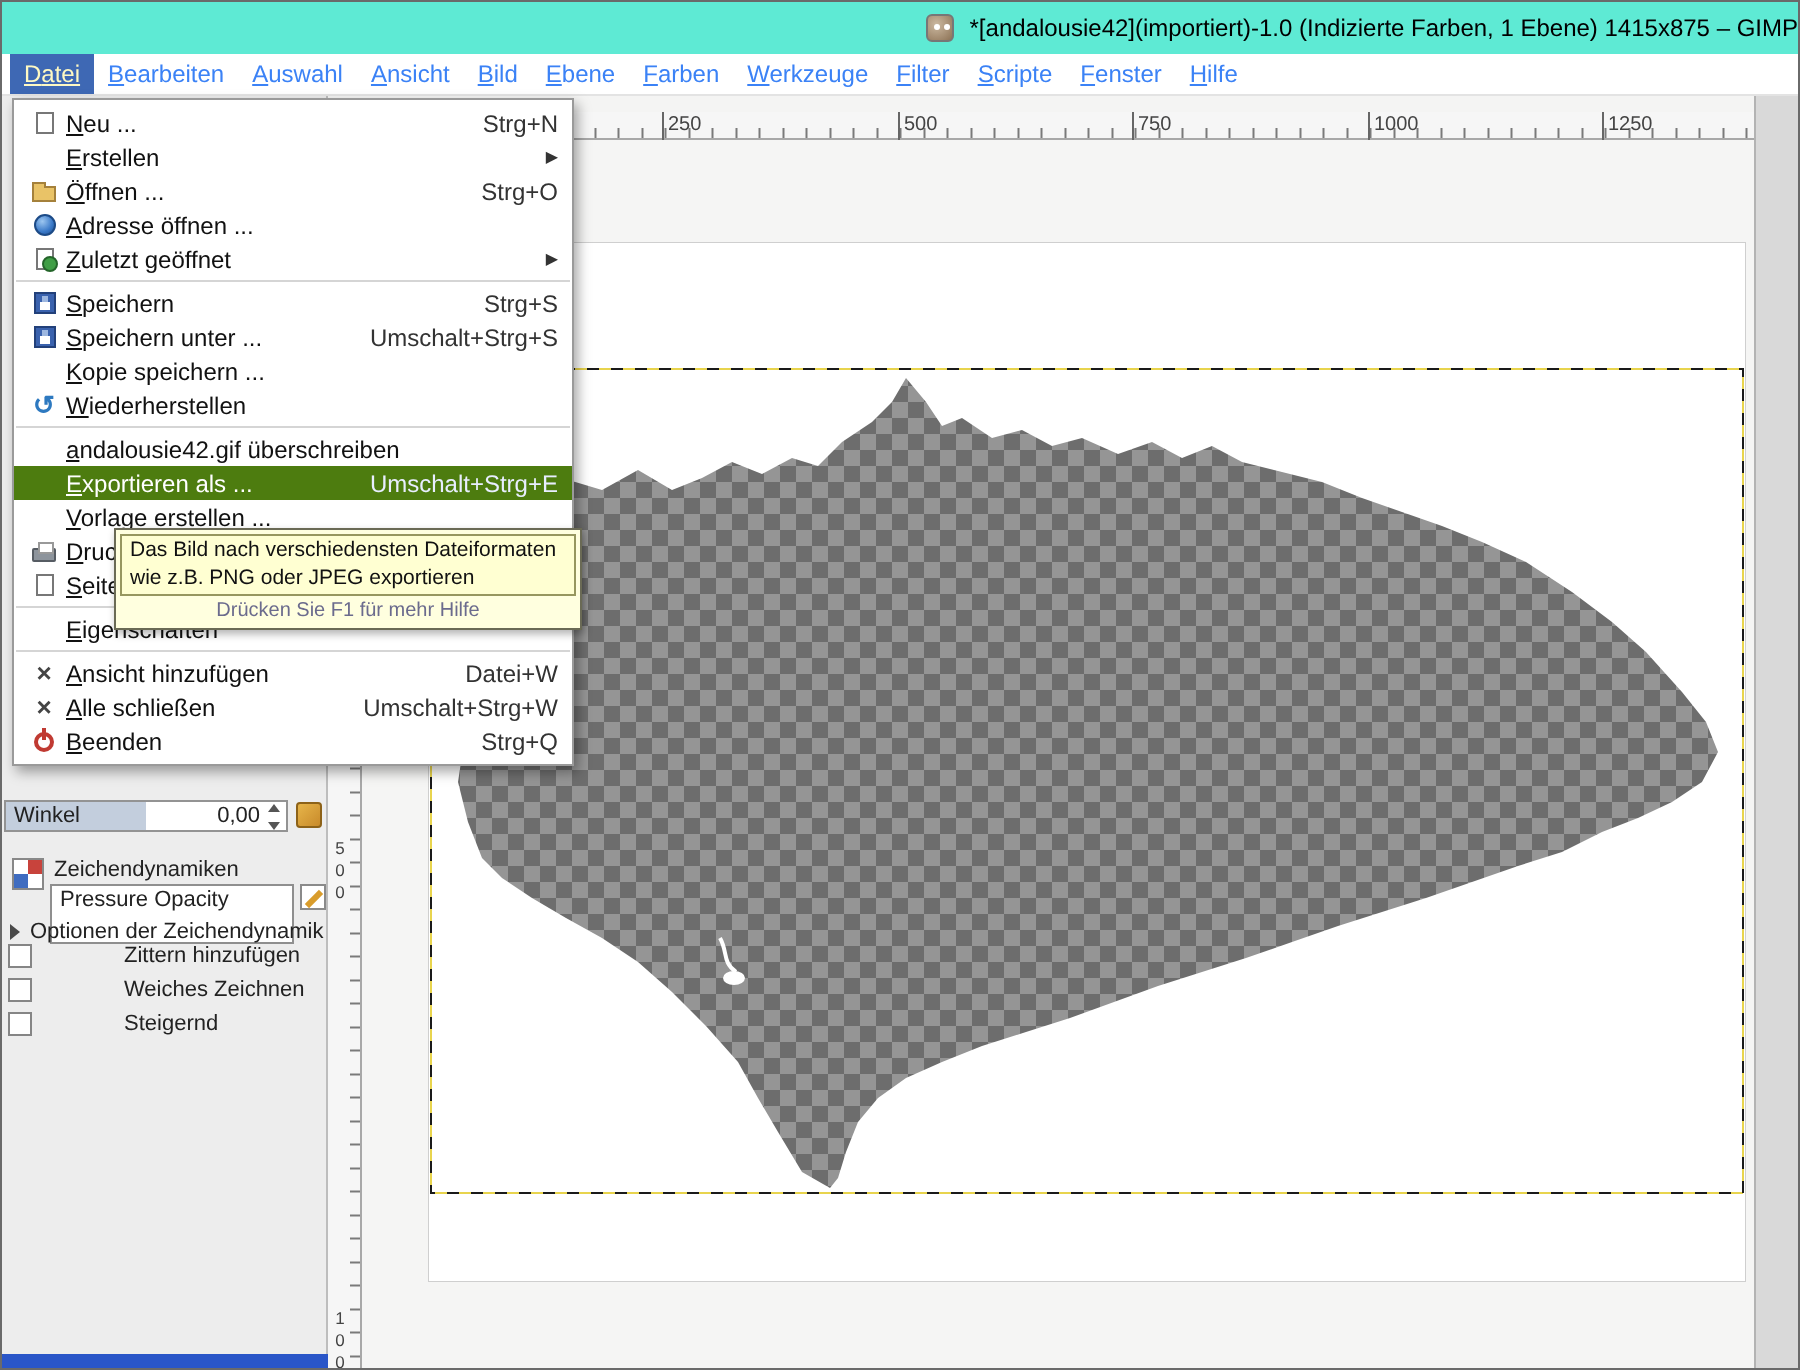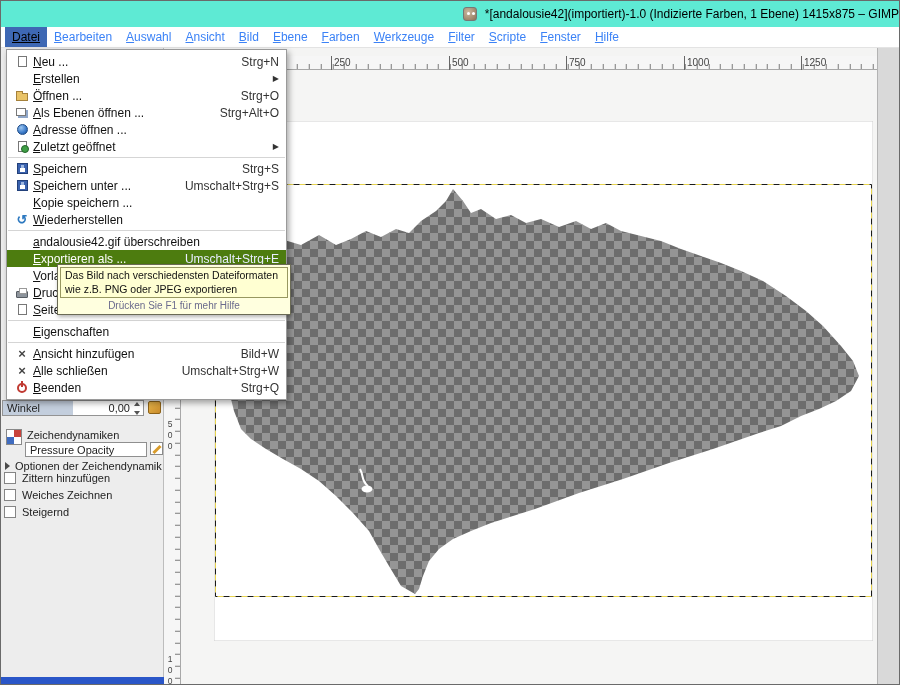--- a/index.html
+++ b/index.html
@@ -12,21 +12,21 @@
   .app-icon { width:14px; height:14px; border:1px solid #777; border-radius:3px;
               background:radial-gradient(circle at 35% 35%, #cbb8a0, #8d7356); position:relative; }
   .app-icon::after { content:""; position:absolute; left:3px; top:4px; width:3px; height:3px; border-radius:50%;
               background:#fff; box-shadow:5px 0 0 #fff; }
   .titletext { font-size:12px; color:#000; white-space:nowrap; }
 
   
   .menubar { height:21px; background:#ffffff; display:flex; align-items:stretch; padding-left:4px; border-bottom:1px solid #e3e3e3; }
   .mb-item { display:inline-block; font-size:12px; color:#3b82f6; padding:3px 7px 0 7px; }
   .mb-item::first-letter { text-decoration:underline; }
-  .mb-item.active { background:#3e68b4; color:#000000;text-decoration:underline; }
+  .mb-item.active { background:#3e68b4; color:#fef9c3;text-decoration:underline; }
 
   
   .main { position:absolute; top:47px; left:0; right:0; bottom:0; background:#f4f4f3; }
 
   
   .dock { position:absolute; left:0; top:0; width:163px; bottom:7px; background:#ededed; border-right:1px solid #bdbdbd; }
   .taskbar-sliver { position:absolute; left:0; bottom:0; width:163px; height:7px; background:#2a56c8; }
 
   .angle-widget { position:absolute; left:1px; top:352px; width:142px; height:16px; border:1px solid #939393;
                   background:linear-gradient(to right,#c3cedd 0 50%, #ffffff 50%); }
@@ -34,33 +34,33 @@
   .angle-value { position:absolute; right:13px; top:1px; font-size:11px; color:#222; }
   .spin { position:absolute; right:1px; top:1px; width:10px; height:13px; display:flex; flex-direction:column; justify-content:space-between; align-items:center; }
   .tri-up { width:0; height:0; border-left:3px solid transparent; border-right:3px solid transparent; border-bottom:4px solid #555; }
   .tri-dn { width:0; height:0; border-left:3px solid transparent; border-right:3px solid transparent; border-top:4px solid #555; }
   .angle-icon { position:absolute; left:147px; top:353px; width:13px; height:13px; border:1px solid #8d6218; border-radius:2px;
                 background:linear-gradient(135deg,#e7b54a,#c88a2a); }
 
   .dyn-icon { position:absolute; left:5px; top:381px; width:16px; height:16px; border:1px solid #888;
               background:conic-gradient(#c8433c 0 25%, #ffffff 25% 50%, #3f6cc0 50% 75%, #ffffff 75%); }
   .dyn-label { position:absolute; left:26px; top:381px; font-size:11px; color:#222; }
-  .dyn-combo { position:absolute; left:24px; top:394px; width:122px; height:15px; background:#fff; border:1px solid #8f8f8f;
+  .dyn-combo { position:absolute; left:24px; top:394px; width:122px; height:30px; background:#fff; border:1px solid #8f8f8f;
                font-size:11px; color:#222; padding:1px 0 0 4px; white-space:nowrap; overflow:hidden; }
   .edit-dyn { position:absolute; left:149px; top:394px; width:13px; height:13px; background:#fff; border:1px solid #8a8a8a; }
   .edit-dyn::after { content:""; position:absolute; left:1px; top:5px; width:10px; height:3px; background:#d99c2b; transform:rotate(-45deg); }
 
   .expander { position:absolute; left:4px; top:412px; display:flex; align-items:center; gap:5px; }
   .exp-tri { width:0; height:0; border-top:4px solid transparent; border-bottom:4px solid transparent; border-left:5px solid #4a4a4a; }
   .exp-label { font-size:11px; color:#222; }
 
   .cbrow { position:absolute; left:3px; display:flex; align-items:center; gap:6px; }
   .cbrow.r1 { top:424px; } .cbrow.r2 { top:441px; } .cbrow.r3 { top:458px; }
   .cb { width:12px; height:12px; background:#fff; border:1px solid #858585; }
-  .cb-label { font-size:11px; color:#222; }
+  .cb-label { font-size:11px; color:#222;margin-left:40px; }
 
   
   .v-ruler { position:absolute; left:163px; top:8px; width:17px; bottom:0; background:#f6f6f6; border-right:1px solid #a8a8a8; }
   .v-ruler .ticks { position:absolute; top:0; bottom:0; right:0; width:5px;
       background-image:repeating-linear-gradient(to bottom, transparent 0px, transparent 10.75px, #7a7a7a 10.75px, #7a7a7a 11.75px);
       background-position:0 -0.25px; }
   .vlab { position:absolute; right:5px; writing-mode:vertical-rl; text-orientation:upright; font-size:8.5px; color:#444; letter-spacing:1px; }
   .vlab.l1 { top:363px; } .vlab.l2 { top:598px; }
 
   .h-ruler { position:absolute; left:180px; top:8px; right:22px; height:14px; background:#f6f6f6; border-bottom:1px solid #a8a8a8; }
@@ -229,27 +229,20 @@
     </div>
     <div class="mrow">
       <span class="mico">
           <span class="ic ic-folder"></span>
         </span>
       <span class="mlabel">Öffnen ...</span>
       <span class="mshort">Strg+O</span>
     </div>
     <div class="mrow">
       <span class="mico">
-          <span class="ic ic-layers"></span>
-        </span>
-      <span class="mlabel">Als Ebenen öffnen ...</span>
-      <span class="mshort">Strg+Alt+O</span>
-    </div>
-    <div class="mrow">
-      <span class="mico">
           <span class="ic ic-globe"></span>
         </span>
       <span class="mlabel">Adresse öffnen ...</span>
     </div>
     <div class="mrow">
       <span class="mico">
           <span class="ic ic-doc-clock"></span>
         </span>
       <span class="mlabel">Zuletzt geöffnet</span>
       <span class="marrow">▶</span>
@@ -309,21 +302,21 @@
     <div class="mrow">
       <span class="mico"></span>
       <span class="mlabel">Eigenschaften</span>
     </div>
     <div class="msep"></div>
     <div class="mrow">
       <span class="mico">
           <span class="ic ic-close"></span>
         </span>
       <span class="mlabel">Ansicht hinzufügen</span>
-      <span class="mshort">Bild+W</span>
+      <span class="mshort">Datei+W</span>
     </div>
     <div class="mrow">
       <span class="mico">
           <span class="ic ic-close"></span>
         </span>
       <span class="mlabel">Alle schließen</span>
       <span class="mshort">Umschalt+Strg+W</span>
     </div>
     <div class="mrow">
       <span class="mico">

